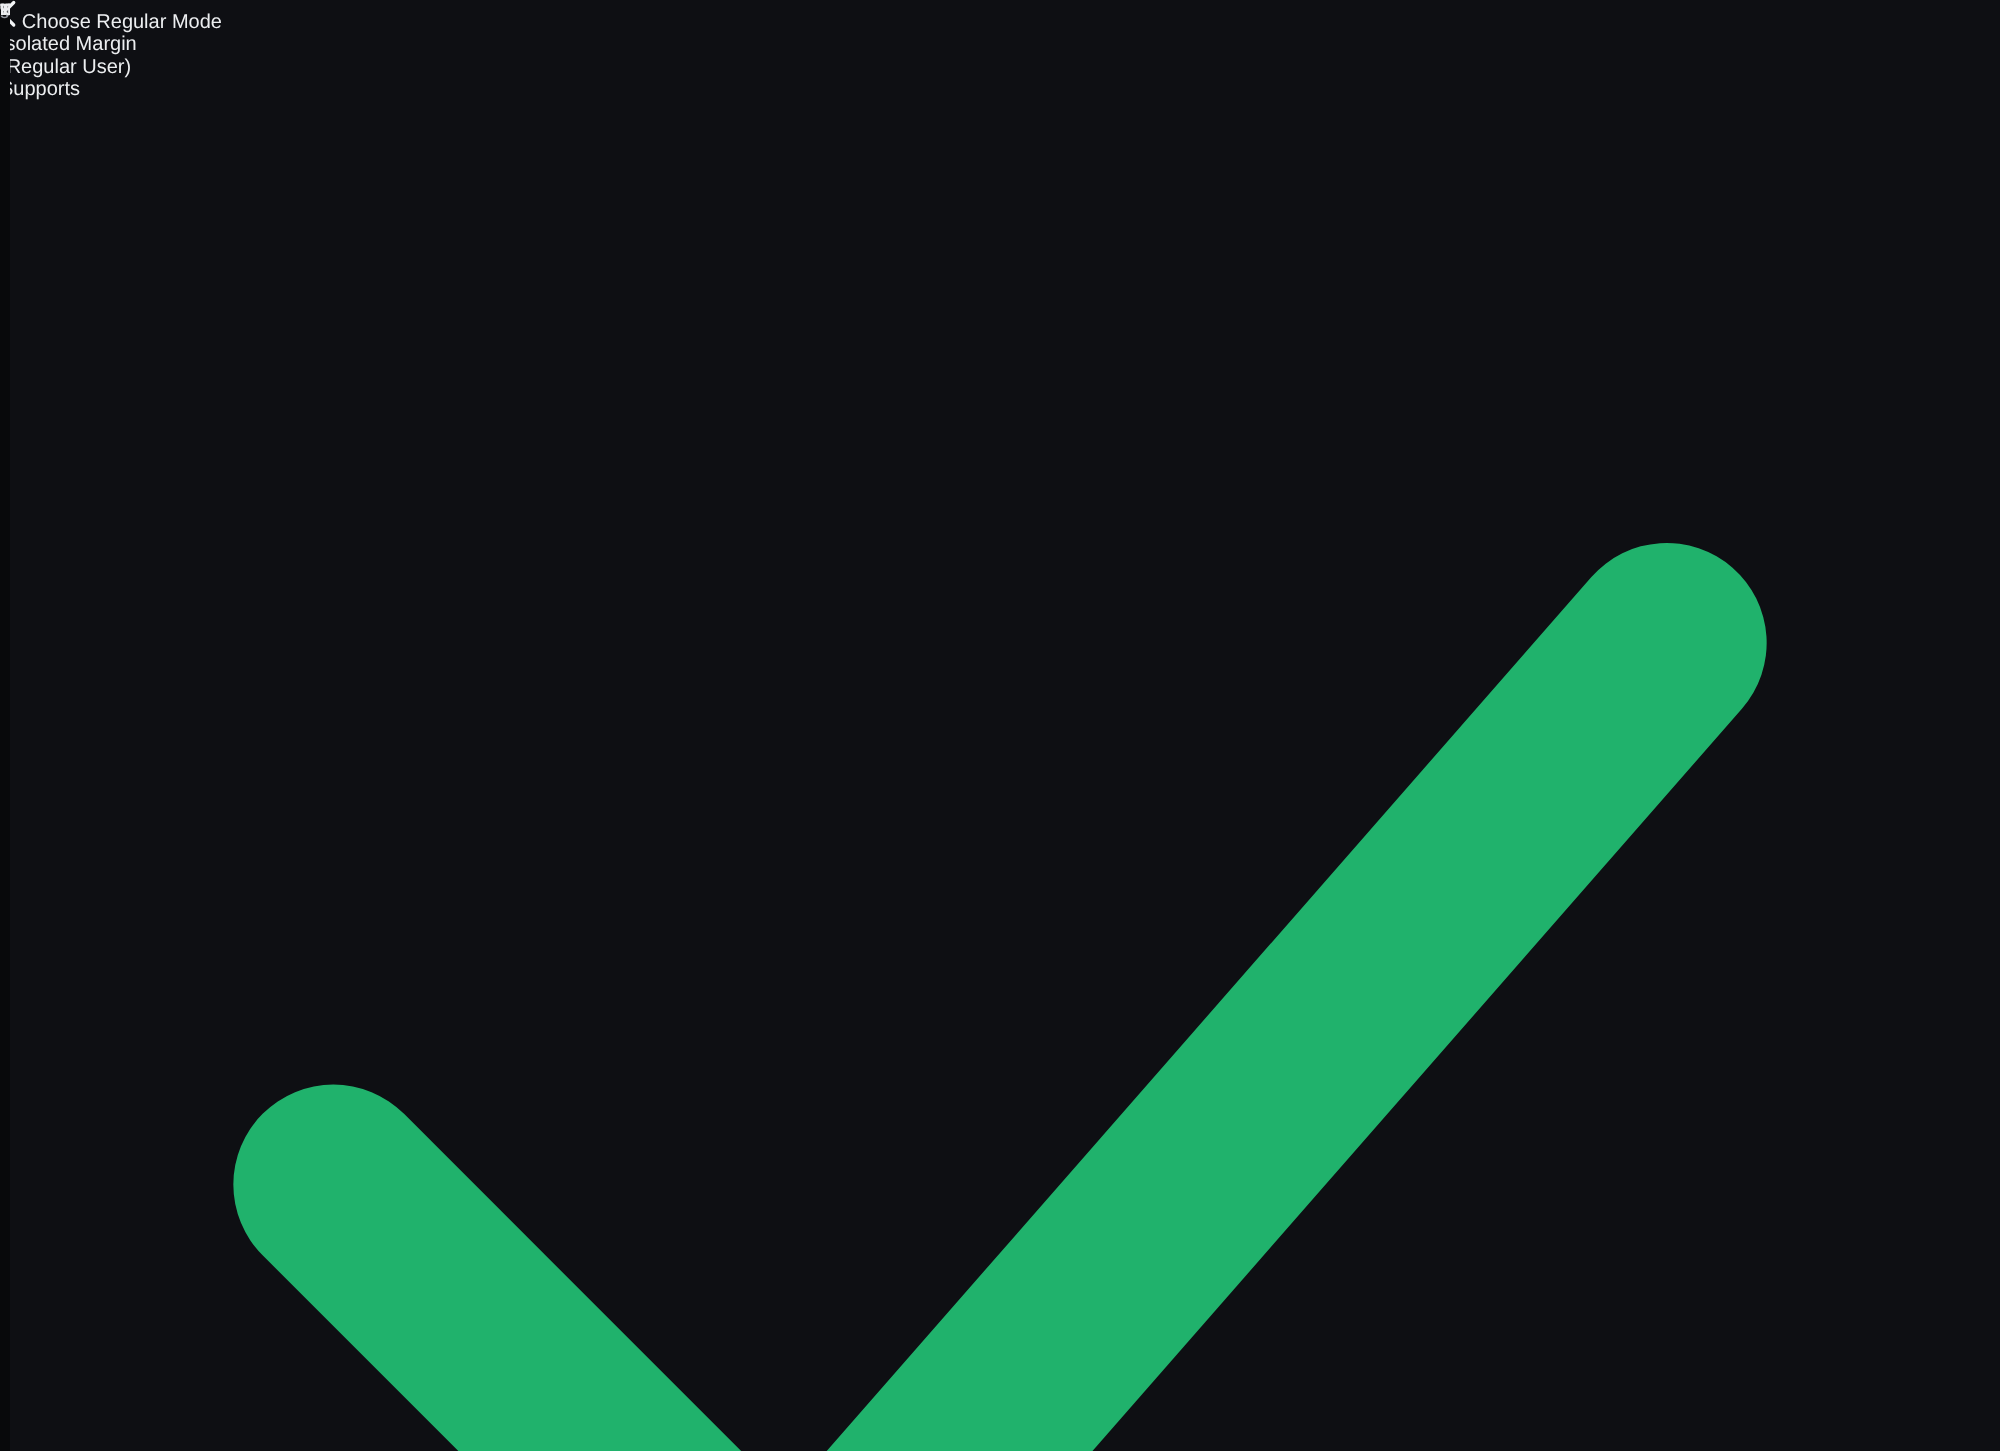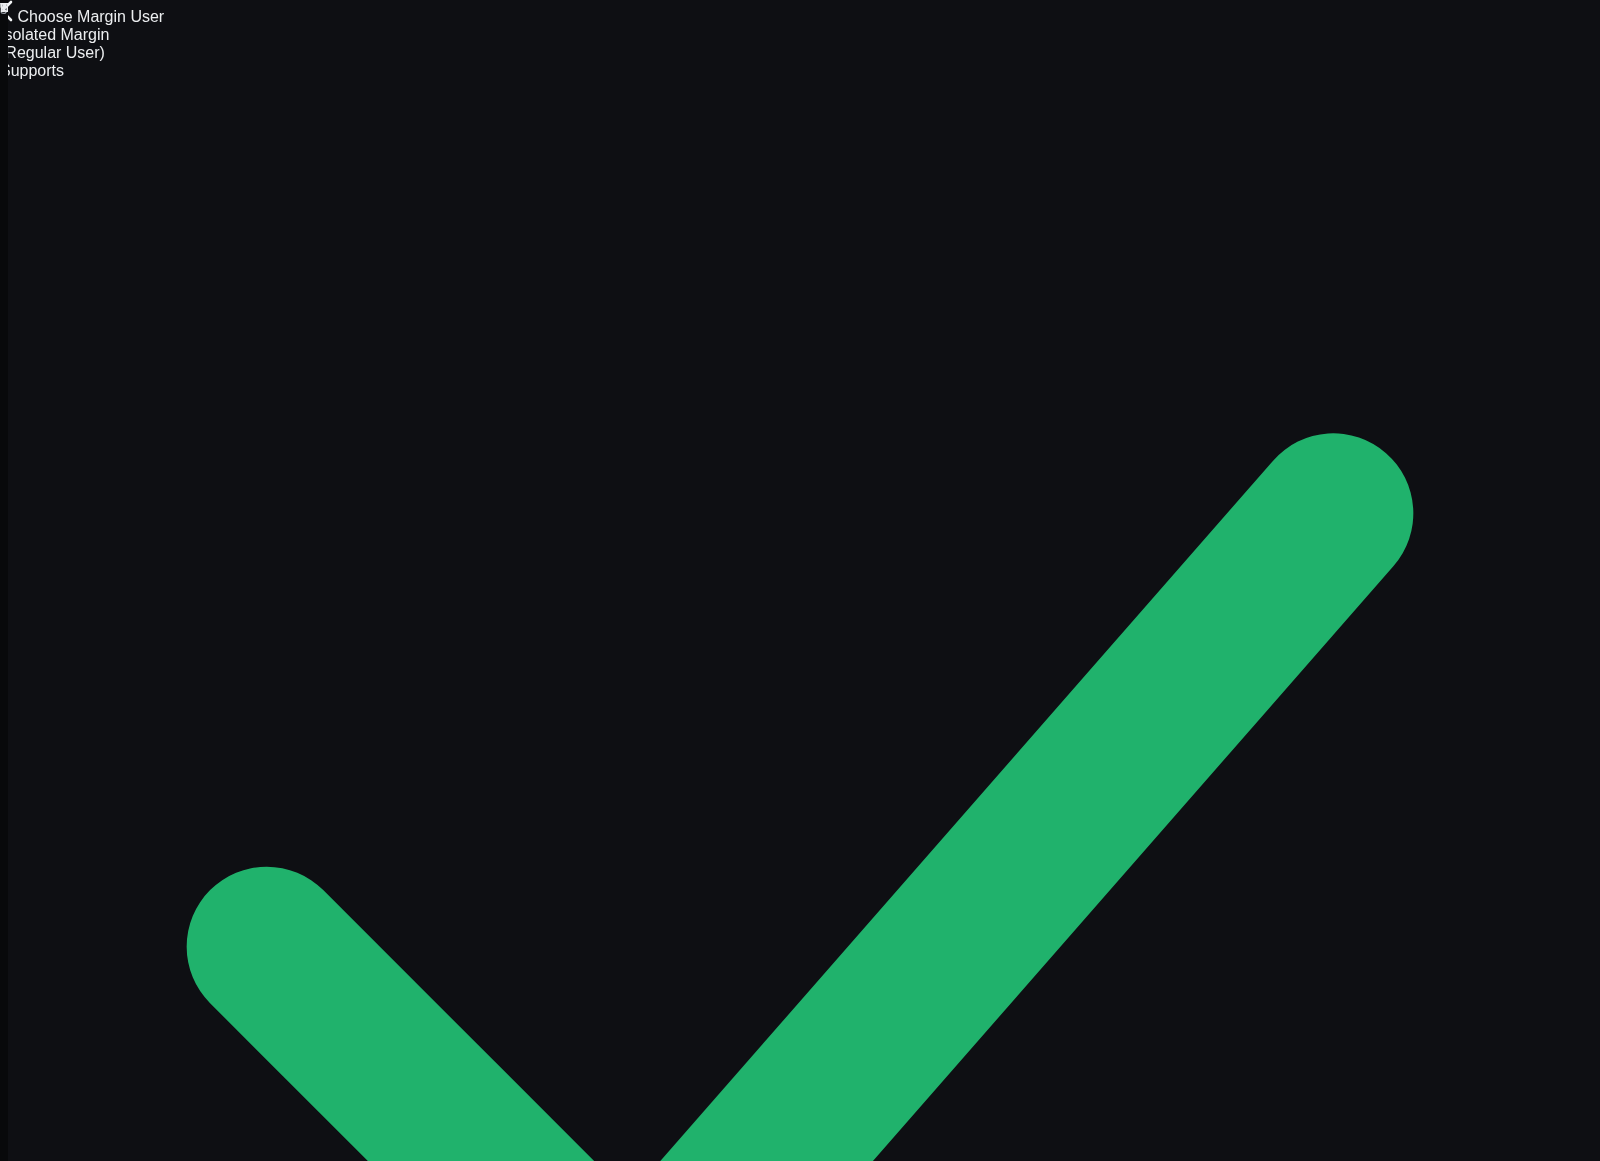--- a/index.html
+++ b/index.html
@@ -36,21 +36,21 @@
 </div>
 
 <div class="bottom-band"></div>
 
 <div class="header">
   <span class="back-btn">
     <svg width="13" height="22" viewBox="0 0 13 22">
       <polyline points="11,2 2,11 11,20" fill="none" stroke="#f3f5f7" stroke-width="2.6" stroke-linecap="round" stroke-linejoin="round"></polyline>
     </svg>
   </span>
-  <span class="page-title">Choose Margin User</span>
+  <span class="page-title">Choose Regular Mode</span>
 </div>
 
 <div class="cards">
 
   <div class="card card-1">
     <div class="card-title">Isolated Margin</div>
     <div class="card-sub">(Regular User)</div>
     <div class="sections">
       <div class="section sec-supports">
         <div class="section-label">Supports</div>

